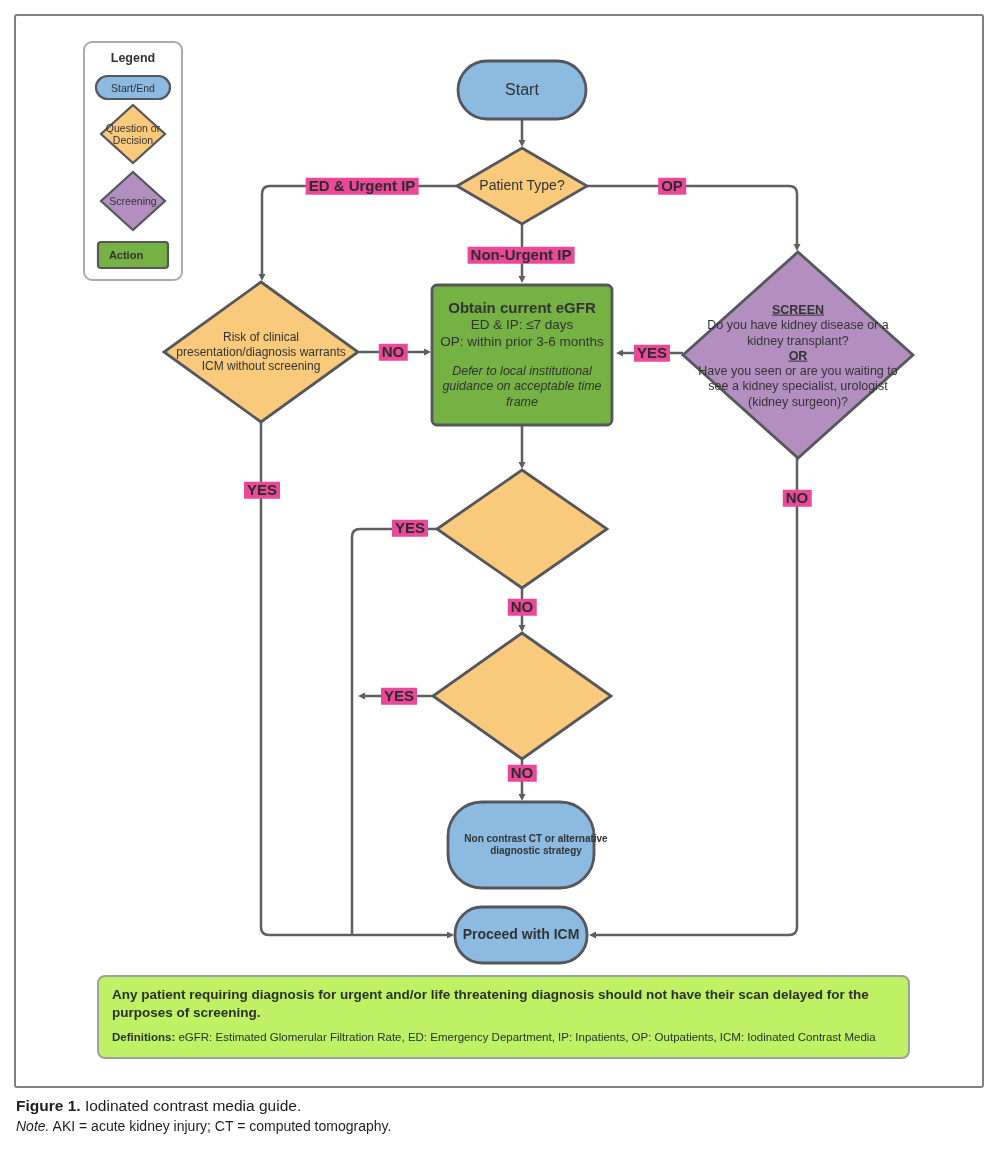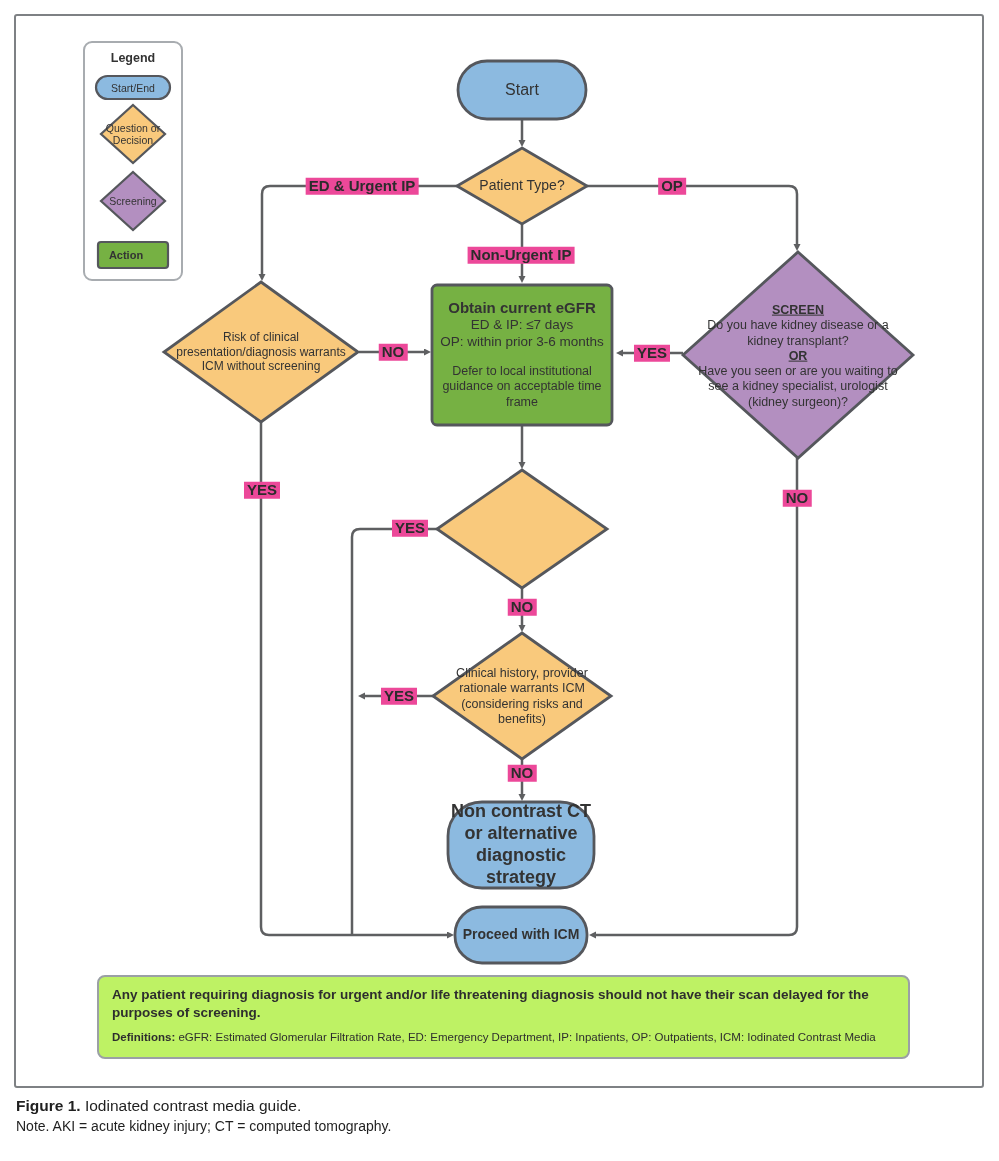--- a/index.html
+++ b/index.html
@@ -17,21 +17,21 @@
   .abs { position:absolute; }
   .ctr { transform:translate(-50%,-50%); display:flex; flex-direction:column;
          align-items:center; justify-content:center; text-align:center; }
   .edge-label {
     position:absolute; transform:translate(-50%,-50%);
     font-weight:700; font-size:15px; color:#2c2c2c;
     background:#ec4899; padding:0 3px; white-space:nowrap; line-height:1.1;
   }
   .node-text { line-height:1.22; color:#333; }
   .bold { font-weight:700; }
-  .italic { }
+  .italic { font-style:italic; }
   .bu { font-weight:700; text-decoration:underline; }
   sup { font-size:0.68em; }
 
   .legend-title { font-size:12.5px; font-weight:700; }
   .legend-item { font-size:10.5px; line-height:1.15; }
   .legend-action { font-size:11px; font-weight:700; }
 
   .note-box {
     position:absolute; left:97px; top:975px; width:813px; height:84px;
     box-sizing:border-box; border:2px solid #9BA0A5; border-radius:8px;
@@ -110,23 +110,22 @@
   </div>
 
   <div class="abs ctr node-text" style="left:798px; top:356px; width:204px; font-size:12.5px;">
     <div class="bu">SCREEN</div>
     <div>Do you have kidney disease or a kidney transplant?</div>
     <div class="bu">OR</div>
     <div>Have you seen or are you waiting to see a kidney specialist, urologist (kidney surgeon)?</div>
   </div>
 
 
-  <div class="abs ctr node-text" style="left:522px; top:696px; width:168px; font-size:12.5px;">Clinical history, provider rationale warrants ICM (considering risks and benefits)</div>
 
-  <div class="abs ctr node-text bold" style="left:521px; top:845px; width:152px; font-size:18px;">Non contrast CT or alternative diagnostic strategy</div>
+  <div class="abs ctr node-text bold" style="left:536px; top:845px; width:152px; font-size:10px;">Non contrast CT or alternative diagnostic strategy</div>
 
   <div class="abs ctr node-text bold" style="left:521px; top:935px; font-size:14px; white-space:nowrap;">Proceed with ICM</div>
 
   <div class="edge-label" style="left:362px; top:186px;">ED &amp; Urgent IP</div>
   <div class="edge-label" style="left:672px; top:186px;">OP</div>
   <div class="edge-label" style="left:521px; top:255px;">Non-Urgent IP</div>
   <div class="edge-label" style="left:393px; top:352px;">NO</div>
   <div class="edge-label" style="left:652px; top:353px;">YES</div>
   <div class="edge-label" style="left:262px; top:490px;">YES</div>
   <div class="edge-label" style="left:410px; top:528px;">YES</div>

